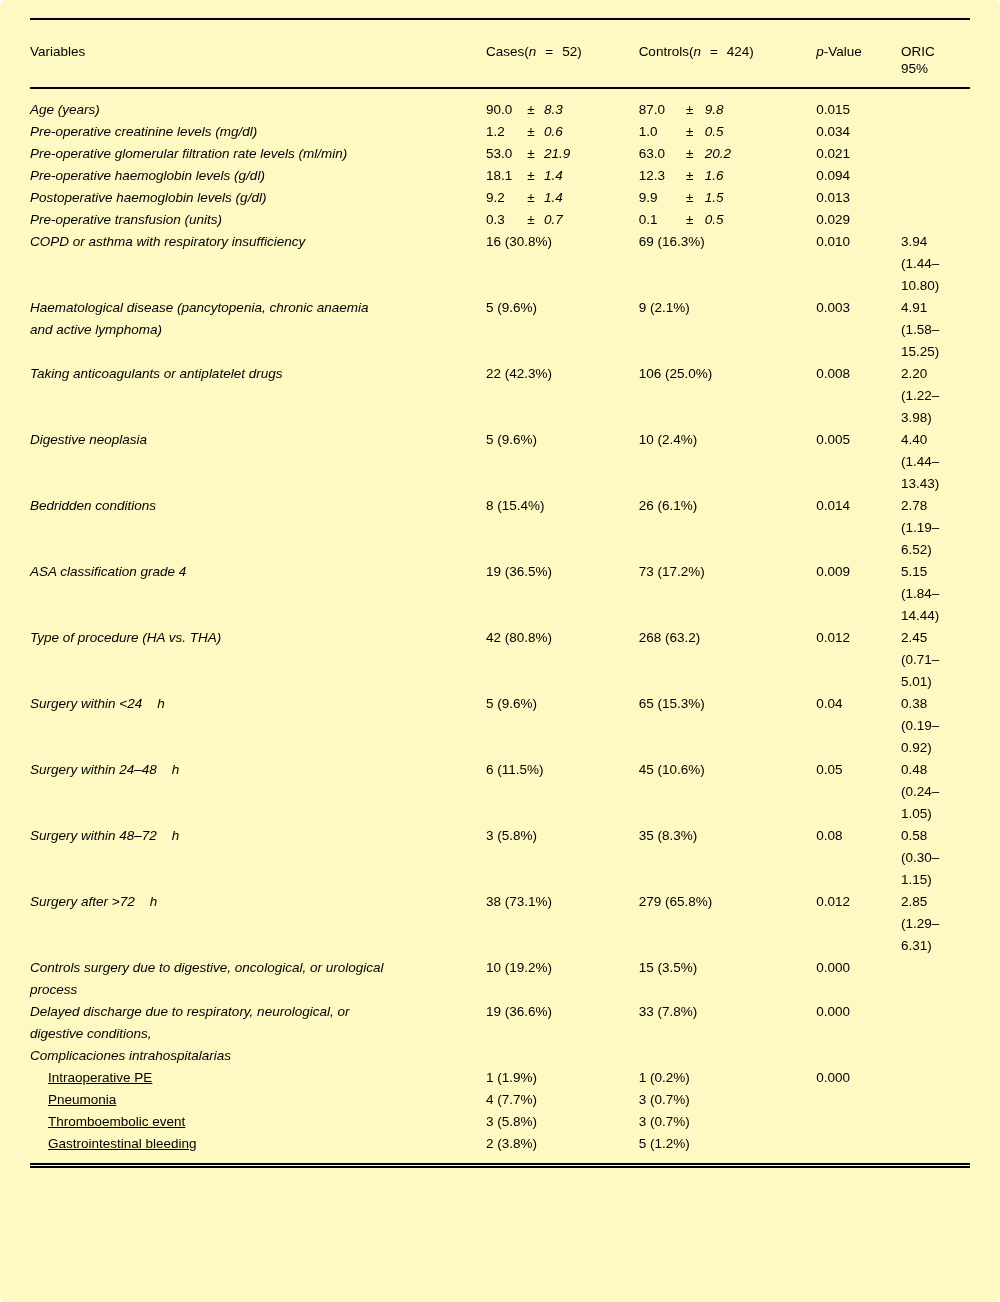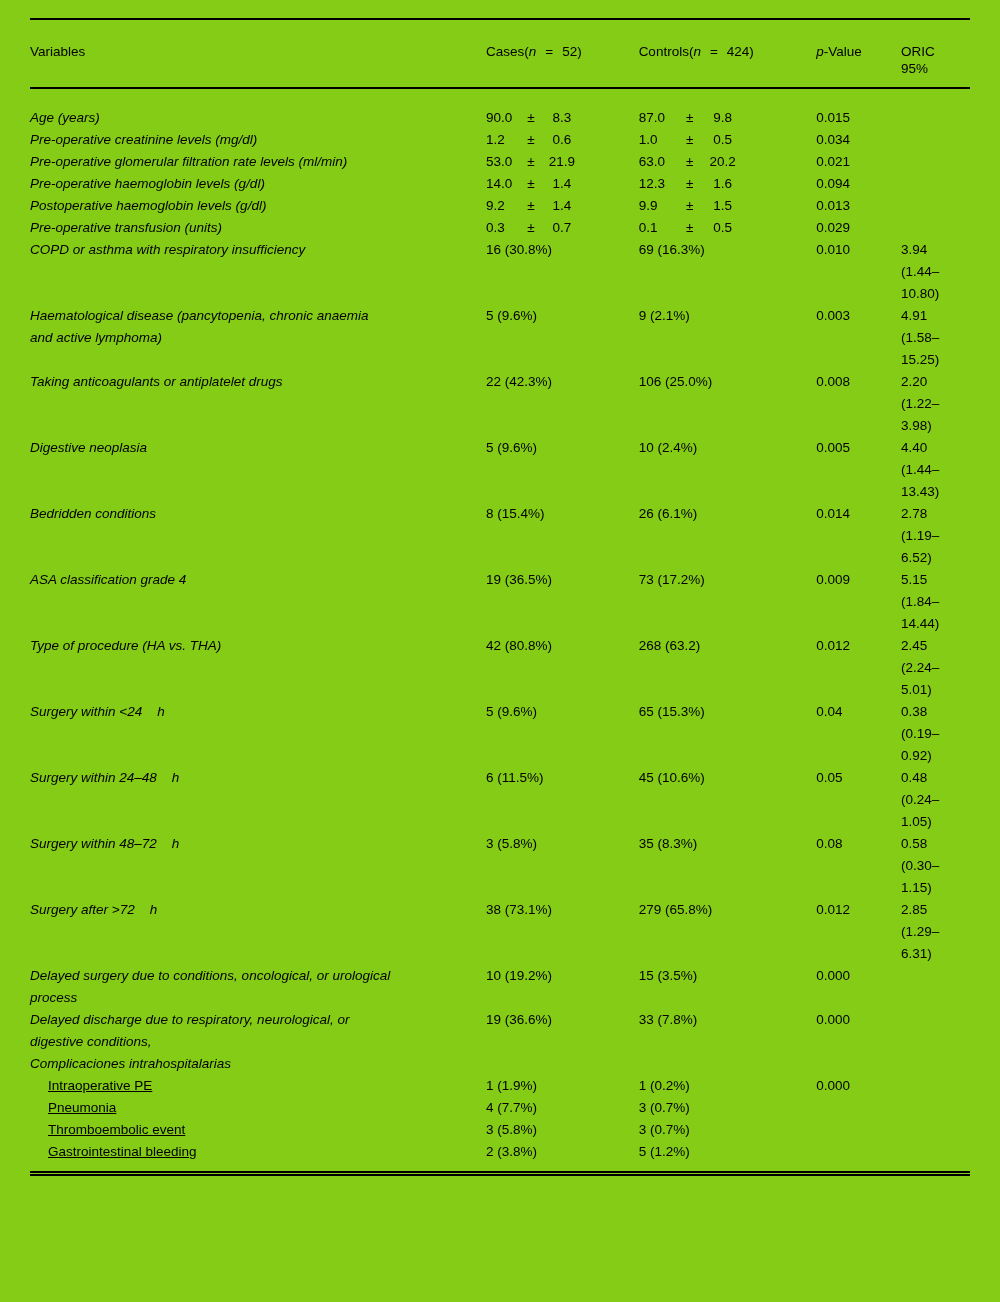--- a/index.html
+++ b/index.html
@@ -1,24 +1,25 @@
 <!DOCTYPE html>
 <html><head>
 <meta charset="utf-8">
 <style>
   * { box-sizing: border-box; }
   html, body { margin: 0; padding: 0; background: #ffffff; }
   .page {
     width: 1000px;
     height: 1302px;
-    background: #84cc16;
+    background: #fef9c3;
     padding: 18px 30px 0 30px;
     font-family: "Liberation Sans", sans-serif;
     color: #000;
     overflow: hidden;
+    border-radius: 6px;
   }
   table.data {
     width: 100%;
     border-collapse: collapse;
     border-top: 2px solid #000;
     border-bottom: 5px double #000;
   }
   thead th {
     font-weight: 400;
     font-size: 13.5px;
@@ -29,28 +30,28 @@
     border-bottom: 2px solid #000;
     white-space: pre-line;
   }
   tbody td {
     font-size: 13.5px;
     line-height: 22px;
     vertical-align: top;
     padding: 0;
     white-space: pre-line;
   }
-  tbody tr:first-child td { padding-top: 18px; }
+  tbody tr:first-child td { padding-top: 10px; }
   tbody tr:last-child td  { padding-bottom: 8px; }
   .c-var { font-style: italic; padding-right: 12px; }
   tr.section .c-var { font-style: italic; }
   tr.sub .c-var { font-style: normal; padding-left: 18px; text-decoration: underline; }
   .mean { display: inline-block; min-width: 32px; }
   .pm   { display: inline-block; width: 26px; text-align: center; }
-  .sd   { display: inline-block; min-width: 36px; text-align: center; }
+  .sd   { display: inline-block; min-width: 36px; text-align: left; font-style: italic; }
   .c-controls .mean { min-width: 36px; }
   .c-controls .pm   { width: 30px; }
   .hdr-eq { display: inline-block; margin: 0 9px; }
   .it { font-style: italic; }
 </style>
 </head>
 <body>
 
 <div class="page">
   <table class="data">
@@ -98,21 +99,21 @@
         </tr>
         <tr>
           <td class="c-var">Pre-operative glomerular filtration rate levels (ml/min)</td>
           <td class="c-cases"><span class="mean">53.0</span><span class="pm">±</span><span class="sd">21.9</span></td>
           <td class="c-controls"><span class="mean">63.0</span><span class="pm">±</span><span class="sd">20.2</span></td>
           <td class="c-p">0.021</td>
           <td class="c-or"></td>
         </tr>
         <tr>
           <td class="c-var">Pre-operative haemoglobin levels (g/dl)</td>
-          <td class="c-cases"><span class="mean">14.0</span><span class="pm">±</span><span class="sd">1.4</span></td>
+          <td class="c-cases"><span class="mean">18.1</span><span class="pm">±</span><span class="sd">1.4</span></td>
           <td class="c-controls"><span class="mean">12.3</span><span class="pm">±</span><span class="sd">1.6</span></td>
           <td class="c-p">0.094</td>
           <td class="c-or"></td>
         </tr>
         <tr>
           <td class="c-var">Postoperative haemoglobin levels (g/dl)</td>
           <td class="c-cases"><span class="mean">9.2</span><span class="pm">±</span><span class="sd">1.4</span></td>
           <td class="c-controls"><span class="mean">9.9</span><span class="pm">±</span><span class="sd">1.5</span></td>
           <td class="c-p">0.013</td>
           <td class="c-or"></td>
@@ -178,21 +179,21 @@
           <td class="c-or">5.15
 (1.84–
 14.44)</td>
         </tr>
         <tr>
           <td class="c-var">Type of procedure (HA vs. THA)</td>
           <td class="c-cases">42 (80.8%)</td>
           <td class="c-controls">268 (63.2)</td>
           <td class="c-p">0.012</td>
           <td class="c-or">2.45
-(2.24–
+(0.71–
 5.01)</td>
         </tr>
         <tr>
           <td class="c-var">Surgery within &lt;24&nbsp;&nbsp;&nbsp;&nbsp;h</td>
           <td class="c-cases">5 (9.6%)</td>
           <td class="c-controls">65 (15.3%)</td>
           <td class="c-p">0.04</td>
           <td class="c-or">0.38
 (0.19–
 0.92)</td>
@@ -218,21 +219,21 @@
         <tr>
           <td class="c-var">Surgery after &gt;72&nbsp;&nbsp;&nbsp;&nbsp;h</td>
           <td class="c-cases">38 (73.1%)</td>
           <td class="c-controls">279 (65.8%)</td>
           <td class="c-p">0.012</td>
           <td class="c-or">2.85
 (1.29–
 6.31)</td>
         </tr>
         <tr>
-          <td class="c-var">Delayed surgery due to conditions, oncological, or urological
+          <td class="c-var">Controls surgery due to digestive, oncological, or urological
 process</td>
           <td class="c-cases">10 (19.2%)</td>
           <td class="c-controls">15 (3.5%)</td>
           <td class="c-p">0.000</td>
           <td class="c-or"></td>
         </tr>
         <tr>
           <td class="c-var">Delayed discharge due to respiratory, neurological, or
 digestive conditions,</td>
           <td class="c-cases">19 (36.6%)</td>

